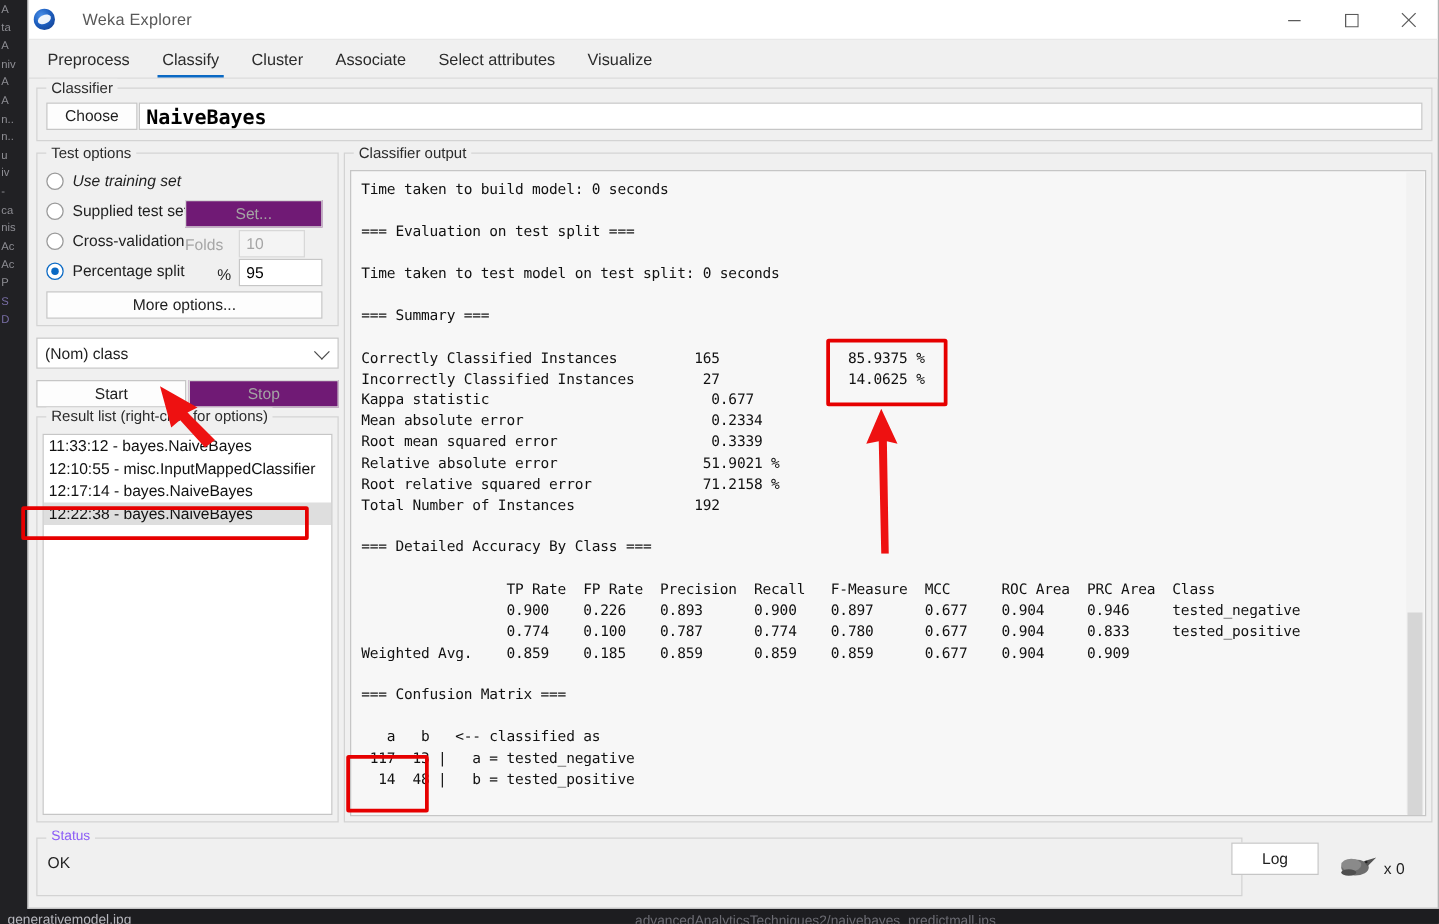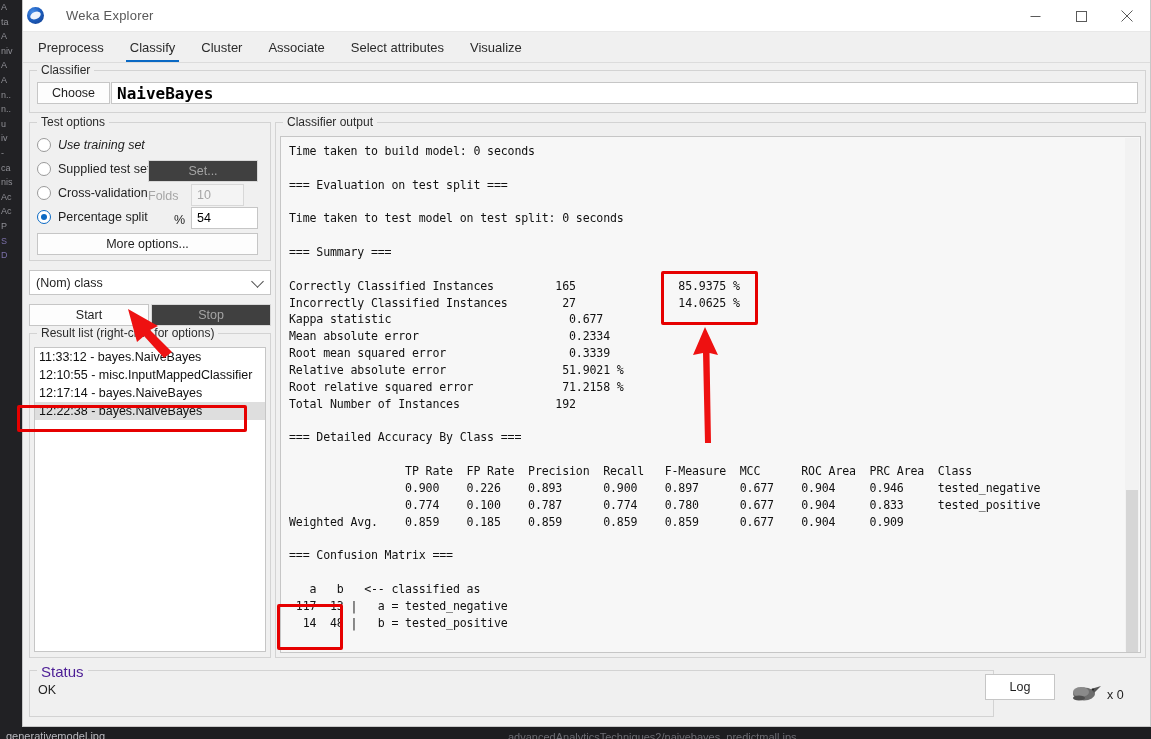--- a/index.html
+++ b/index.html
@@ -120,21 +120,21 @@
   }
 
   
   .btn {
     background: #fdfdfd;
     border: 1px solid #c6c6c6;
     font-size: 12.5px; color: #1e1e1e;
     display: flex; align-items: center; justify-content: center;
     white-space: nowrap;
   }
-  .btn.disabled { color: #a4a4a4; background: #404040; border-color: #d8d8d8; text-align: center; }
+  .btn.disabled { color: #a4a4a4; background: #701a75; border-color: #d8d8d8; text-align: center; }
 
   .textfield {
     background: #ffffff;
     border: 1px solid #c6c6c6;
     display: flex; align-items: center;
     font-size: 12.5px;
     padding-left: 5px;
     overflow: hidden;
   }
   .mono-bold {
@@ -370,21 +370,21 @@
 
     <div class="btn disabled" style="position:absolute; left:125px; top:160px; width:110px; height:22px;">Set...</div>
 
     <div style="position:absolute; left:125px; top:186px; width:45px; height:20px; display:flex; align-items:center; font-size:12.5px;" class="dim">Folds</div>
     <div class="textfield" style="position:absolute; left:168px; top:184px; width:53px; height:22px; background:#f4f4f4; border-color:#d8d8d8;">
       <span class="dim">10</span>
     </div>
 
     <div style="position:absolute; left:125px; top:210px; width:45px; height:20px; display:flex; align-items:center; justify-content:flex-end; padding-right:8px; font-size:12.5px; color:#1f1f1f;">%</div>
     <div class="textfield" style="position:absolute; left:168px; top:207px; width:67px; height:22px;">
-      <span>54</span>
+      <span>95</span>
     </div>
 
     <div class="btn" style="position:absolute; left:14px; top:233px; width:221px; height:22px;">More options...</div>
 
     <div class="combo" style="left:6px; top:270px; width:242px; height:25px;">
       <span>(Nom) class</span>
       <span class="chev"></span>
     </div>
 
     <div class="btn" style="position:absolute; left:6px; top:304px; width:120px; height:22px;">Start</div>
@@ -432,21 +432,21 @@
 
    a   b   &lt;-- classified as
  117  13 |   a = tested_negative
   14  48 |   b = tested_positive</div>
       <div class="vscroll">
         <div class="vthumb" style="top:352px; height:164px;"></div>
       </div>
     </div>
 
     <div class="statusbox" style="position:absolute; left:6px; top:670px; width:965px; height:47px;">
-      <div class="group-title" style="position:absolute; top:-8px; left:7px; background:#f0f0f0; padding:0 4px; font-size:15px; color:#4c1d95;">Status</div>
+      <div class="group-title" style="position:absolute; top:-8px; left:7px; background:#f0f0f0; padding:0 4px; font-size:11px; color:#8b5cf6;">Status</div>
       <div class="status-text">OK</div>
     </div>
 
     <div class="btn" style="position:absolute; left:962px; top:674px; width:70px; height:26px; background:#fff;">Log</div>
 
     <svg class="bird" style="left:1046px; top:682px;" viewBox="0 0 34 20">
       <ellipse cx="15" cy="12" rx="11" ry="6.4" fill="#6d6d6d"></ellipse>
       <ellipse cx="12" cy="10" rx="8" ry="5" fill="#8a8a8a"></ellipse>
       <path d="M22 7 L32 4 L25 11 Z" fill="#555"></path>
       <circle cx="24" cy="7.5" r="1" fill="#222"></circle>

